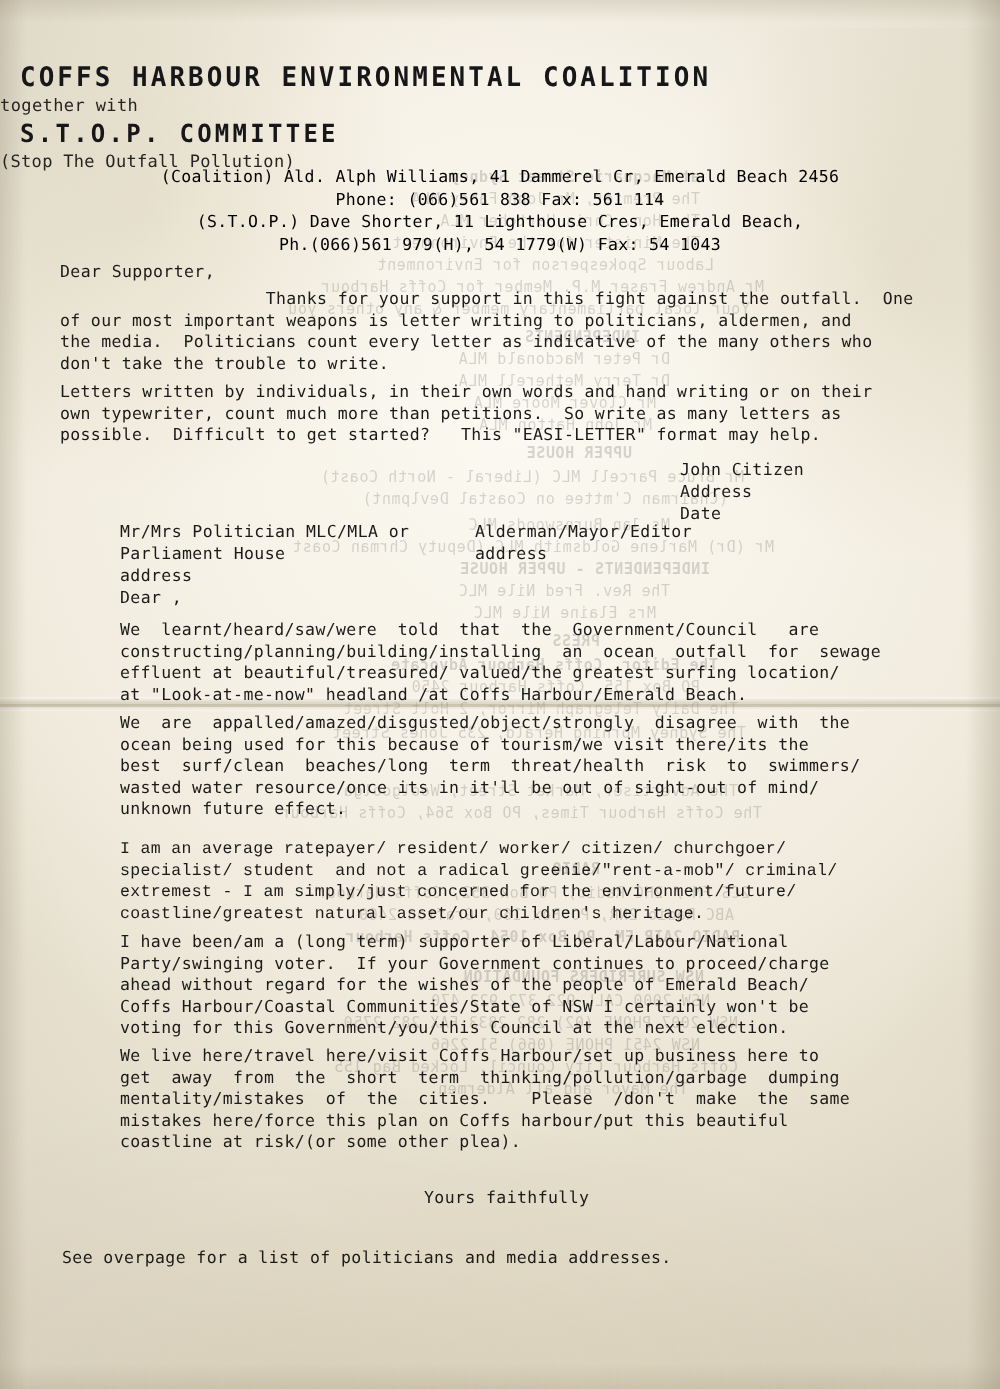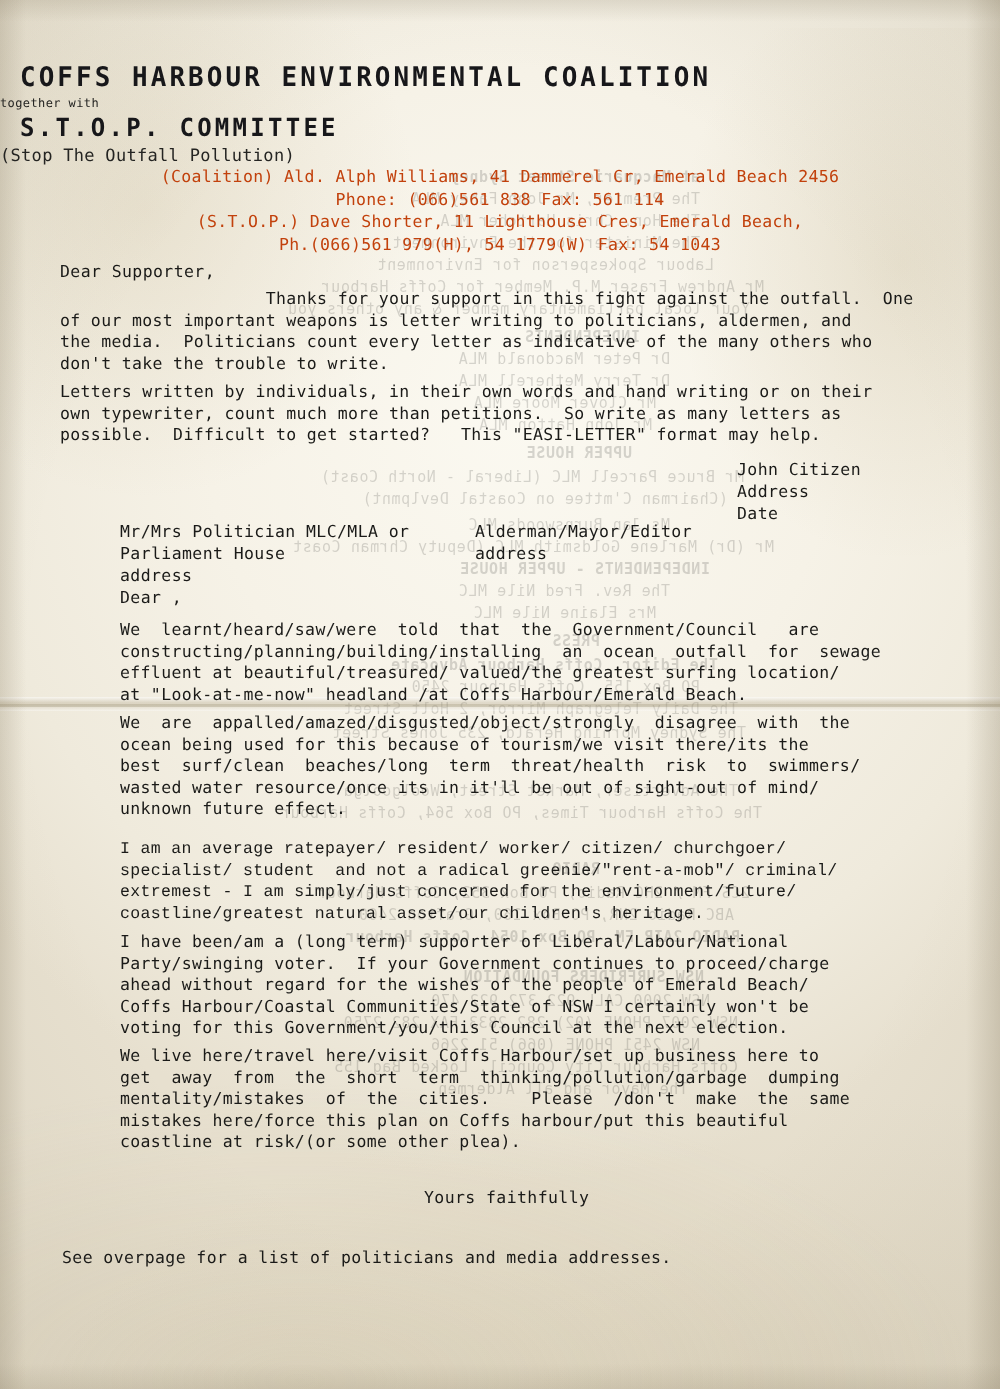--- a/index.html
+++ b/index.html
@@ -131,21 +131,21 @@
   }
   .org-title {
     font-size: 27px;
     font-weight: bold;
     letter-spacing: 3.2px;
     color: #17171a;
     transform: scaleX(0.96);
     white-space: nowrap;
   }
   .together-with {
-    font-size: 12px;
+    font-size: 17px;
     letter-spacing: 0.4px;
     margin-top: 3px;
     color: #242422;
   }
   .stop-title {
     font-size: 25px;
     font-weight: bold;
     letter-spacing: 3.4px;
     margin-top: 3px;
     color: #17171a;
@@ -159,21 +159,21 @@
   }
 
   .contact-block {
     position: absolute;
     left: 0; top: 166px;
     width: 100%;
     text-align: center;
     font-size: 16.5px;
     line-height: 22.5px;
     letter-spacing: 0.35px;
-    color: #c2410c;
+    color: #000000;
   }
 
   .salutation {
     position: absolute;
     left: 60px; top: 262px;
     font-size: 16.5px;
     letter-spacing: 0.4px;
   }
 
   .intro-para {
@@ -183,21 +183,21 @@
     font-size: 16.5px;
     line-height: 21.5px;
     letter-spacing: 0.35px;
     white-space: pre-wrap;
   }
   #intro-1 { top: 288px; }
   #intro-2 { top: 381px; }
 
   .signature-block {
     position: absolute;
-    left: 737px; top: 459px;
+    left: 680px; top: 459px;
     font-size: 16.5px;
     line-height: 22px;
     letter-spacing: 0.4px;
   }
 
   .address-grid {
     position: absolute;
     left: 120px; top: 521px;
     font-size: 16.5px;
     line-height: 22px;

